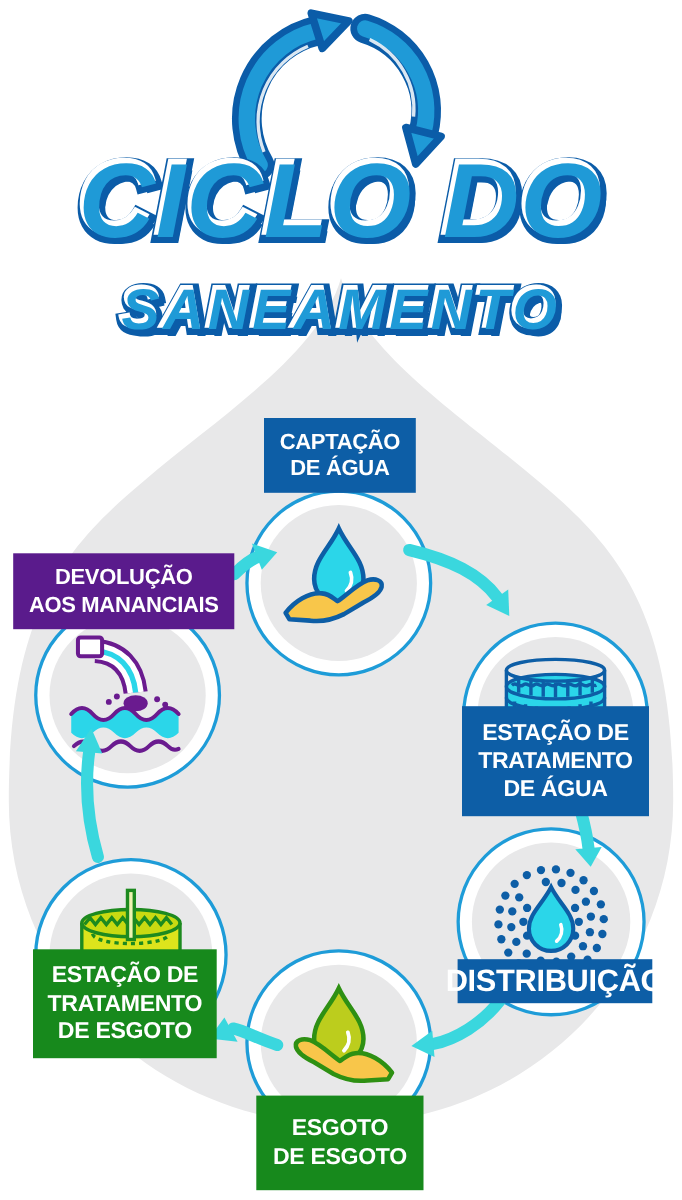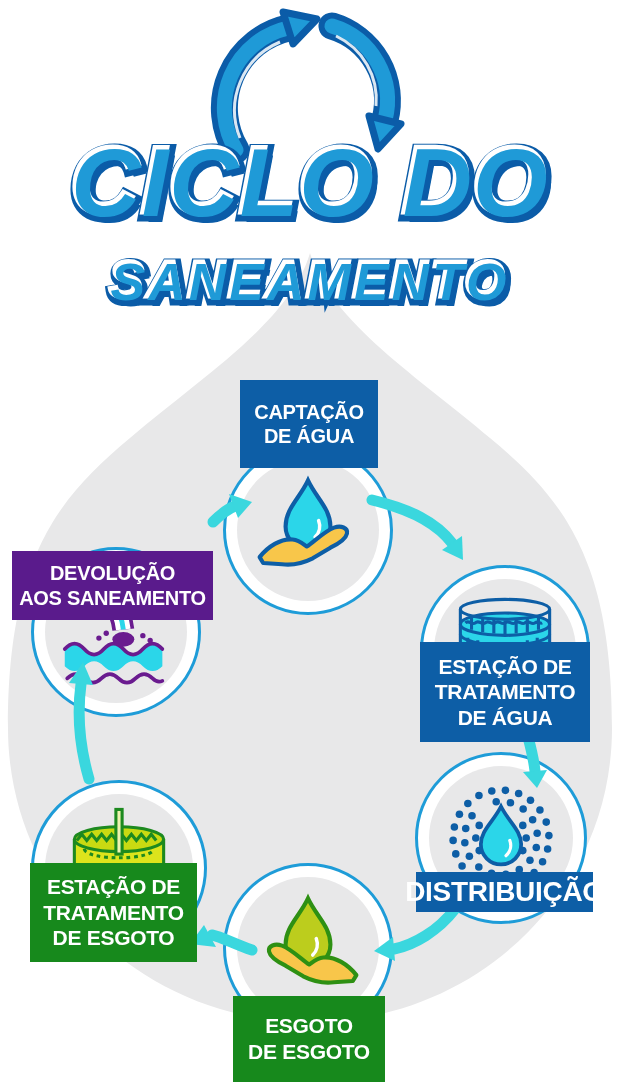--- a/index.html
+++ b/index.html
@@ -34,26 +34,26 @@
 
   
   #cycle-arrows{position:absolute;left:0;top:0;z-index:20;pointer-events:none;}
 
   
   .stage-label{position:absolute;z-index:30;display:flex;flex-direction:column;align-items:center;justify-content:center;
     color:#fff;font-weight:bold;text-align:center;letter-spacing:-0.3px;line-height:1.22;}
   .lbl-blue{background:#0d5ea6;}
   .lbl-green{background:#17891c;}
   .lbl-purple{background:#5a1b8c;}
-  #label-captacao   {left:240px;top:380px;width:138px;height:88px;font-size:20px;}
+  #label-captacao   {left:240px;top:380px;width:138px;height:68px;font-size:20px;}
   #label-eta        {left:420px;top:642px;width:170px;height:100px;font-size:21px;}
   #label-distribuicao{left:416px;top:872px;width:177px;height:40px;font-size:28px;}
   #label-coleta     {left:233px;top:996px;width:152px;height:86px;font-size:21px;}
   #label-ete        {left:30px; top:863px;width:167px;height:99px;font-size:21px;}
-  #label-devolucao  {left:12px; top:503px;width:201px;height:69px;font-size:20px;margin-top:48px;}
+  #label-devolucao  {left:12px; top:503px;width:201px;height:69px;font-size:20px;}
 </style>
 </head>
 <body>
 
 <svg id="bg-drop" width="620" height="1091" viewBox="0 0 620 1091">
   <path d="M310,253 C330,322 420,378 490,438 C562,498 612,558 612,728
            C612,892 477,1022 310,1022 C143,1022 8,892 8,728
            C8,558 58,498 130,438 C200,378 290,322 310,253 Z" fill="#e8e8e9"></path>
 </svg>
 
@@ -257,14 +257,14 @@
 </div>
 
 <div class="stage-label lbl-green" id="label-ete">
   <span>ESTAÇÃO DE</span>
   <span>TRATAMENTO</span>
   <span>DE ESGOTO</span>
 </div>
 
 <div class="stage-label lbl-purple" id="label-devolucao">
   <span>DEVOLUÇÃO</span>
-  <span>AOS SANEAMENTO</span>
+  <span>AOS MANANCIAIS</span>
 </div>
 
 </body></html>

